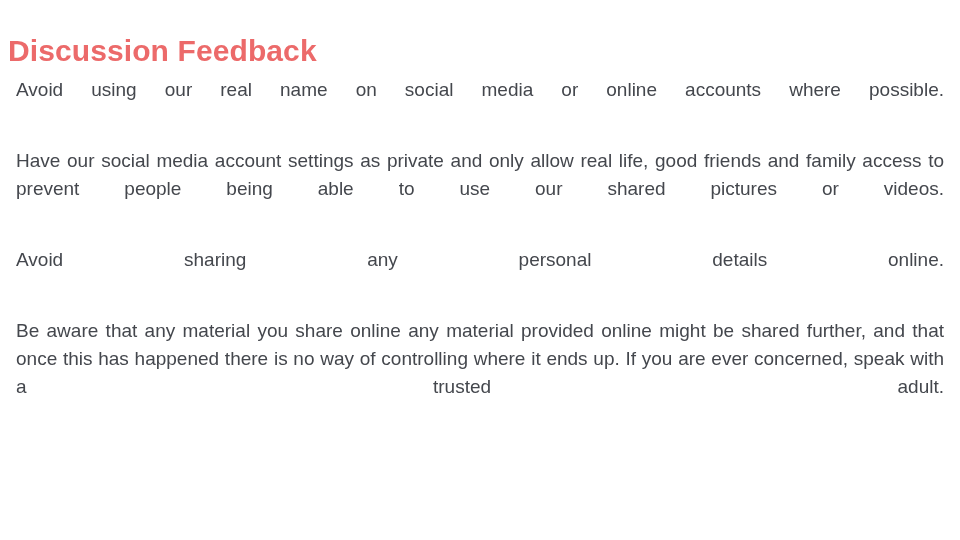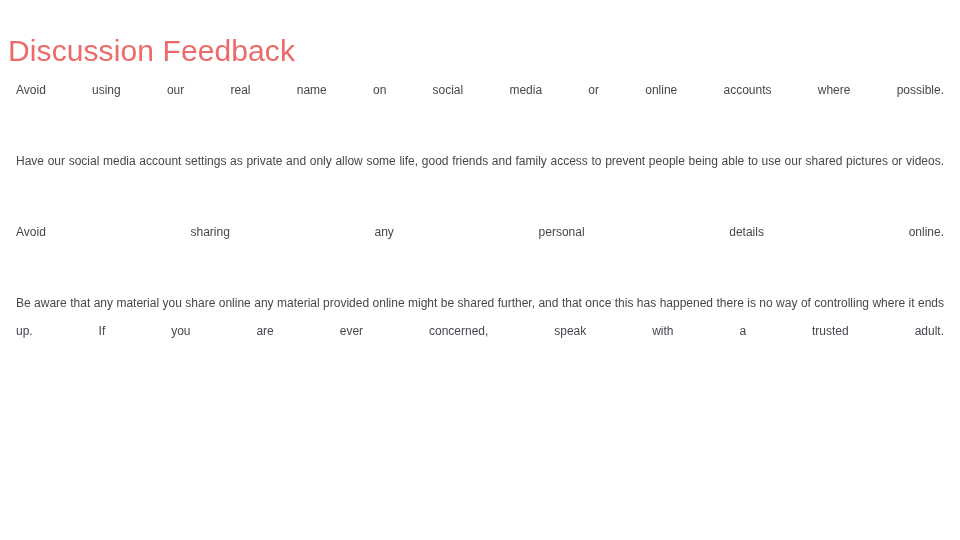--- a/index.html
+++ b/index.html
@@ -20,32 +20,32 @@
     box-sizing: border-box;
     padding: 0;
   }
   .slide-title {
     position: absolute;
     left: 8px;
     top: 13px;
     font-size: 30px;
     line-height: 1.2;
     color: #ec6a6a;
-    font-weight: normal;
+    font-weight: bold;
     letter-spacing: 0.1px;
     white-space: nowrap;
   }
   .body-block {
     position: absolute;
     left: 16px;
     top: 76px;
     width: 928px;
   }
   .para {
-    font-size: 12px;
+    font-size: 19px;
     line-height: 28px;
     color: #44474d;
     text-align: justify;
     text-justify: inter-word;
     margin: 0 0 15px 0;
   }
   .para:last-child {
     margin-bottom: 0;
   }
   
@@ -57,18 +57,18 @@
 </style>
 </head>
 <body>
 
 <div class="slide">
 
   <h1 class="slide-title">Discussion Feedback</h1>
 
   <div class="body-block">
     <p class="para">Avoid using our real name on social media or online accounts where possible.</p>
-    <p class="para">Have our social media account settings as private and only allow some life, good friends and family access to prevent people being able to use our shared pictures or videos.</p>
+    <p class="para">Have our social media account settings as private and only allow real life, good friends and family access to prevent people being able to use our shared pictures or videos.</p>
     <p class="para">Avoid sharing any personal details online.</p>
     <p class="para">Be aware that any material you share online any material provided online might be shared further, and that once this has happened there is no way of controlling where it ends up. If you are ever concerned, speak with a trusted adult.</p>
   </div>
 
 </div>
 
 </body></html>

